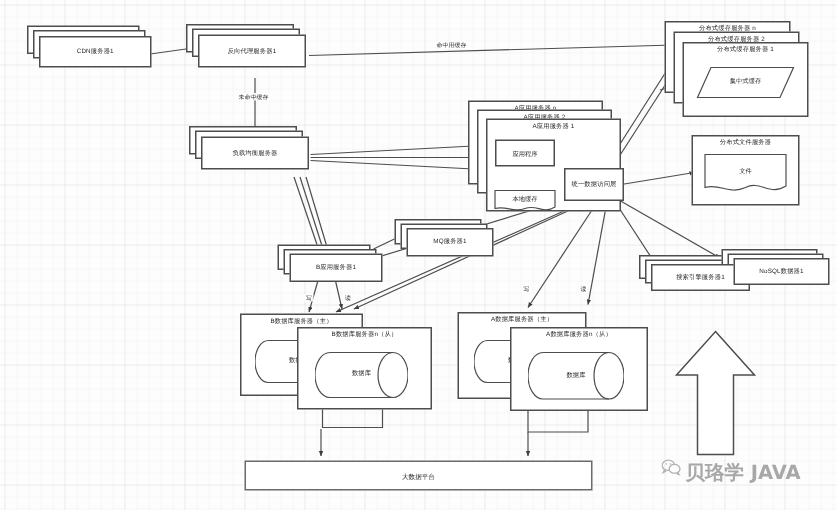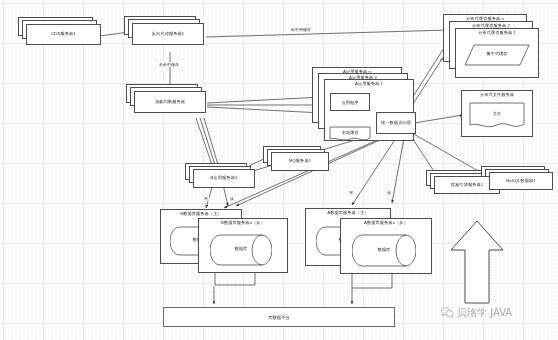--- a/index.html
+++ b/index.html
@@ -61,23 +61,24 @@
     text-align:center;font-size:4.2px;color:#1f1f1f;
     pointer-events:none;
   }
   .bigbar{
     position:absolute;box-sizing:border-box;
     background:#ffffff;border:1px solid #6a6a6a;
     display:flex;align-items:center;justify-content:center;
     font-size:4.4px;color:#1f1f1f;z-index:5;
   }
   .watermark{
-    position:absolute;display:flex;align-items:center;gap:3px;
-    color:#8c8c8c;font-size:10px;opacity:.75;z-index:9;
+    position:absolute;display:flex;gap:3px;
+    color:#8c8c8c;font-size:13px;opacity:.75;z-index:9;
     font-family:"DejaVu Sans",sans-serif;
+    font-weight:bold;
   }
   .bigarrow{position:absolute;z-index:4;}
 </style>
 </head>
 <body>
 
 <div id="canvas">
 
   <svg id="wires" viewBox="0 0 558 340" xmlns="http://www.w3.org/2000/svg">
     <defs>

